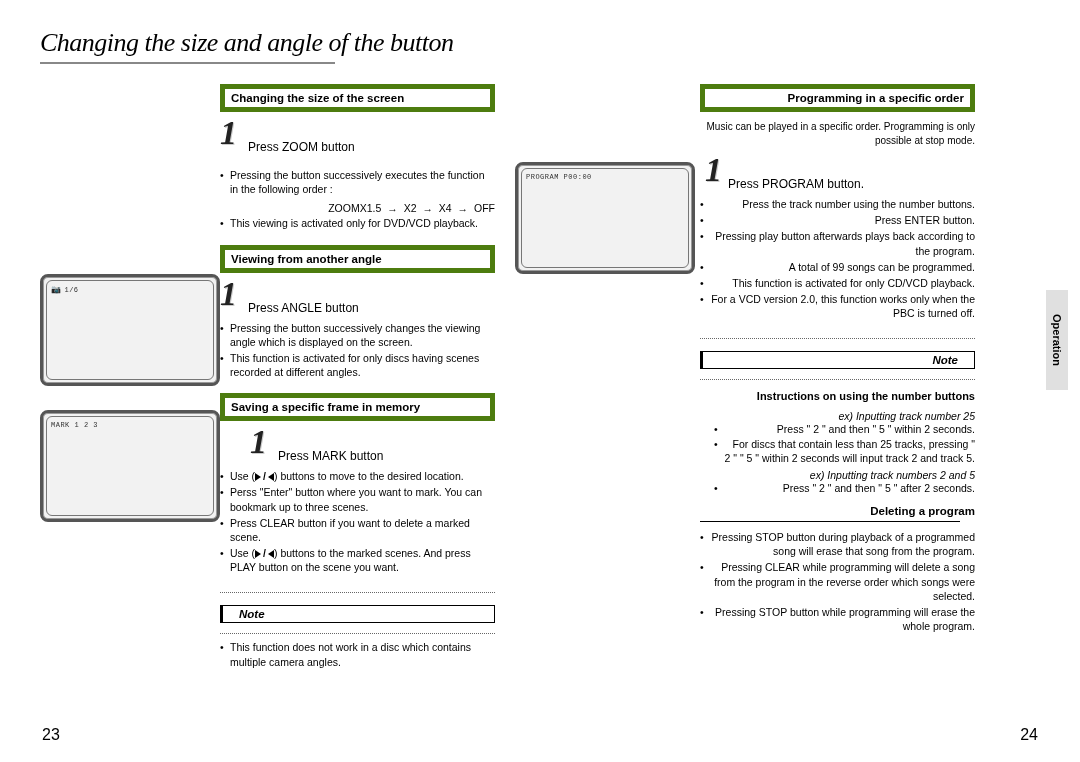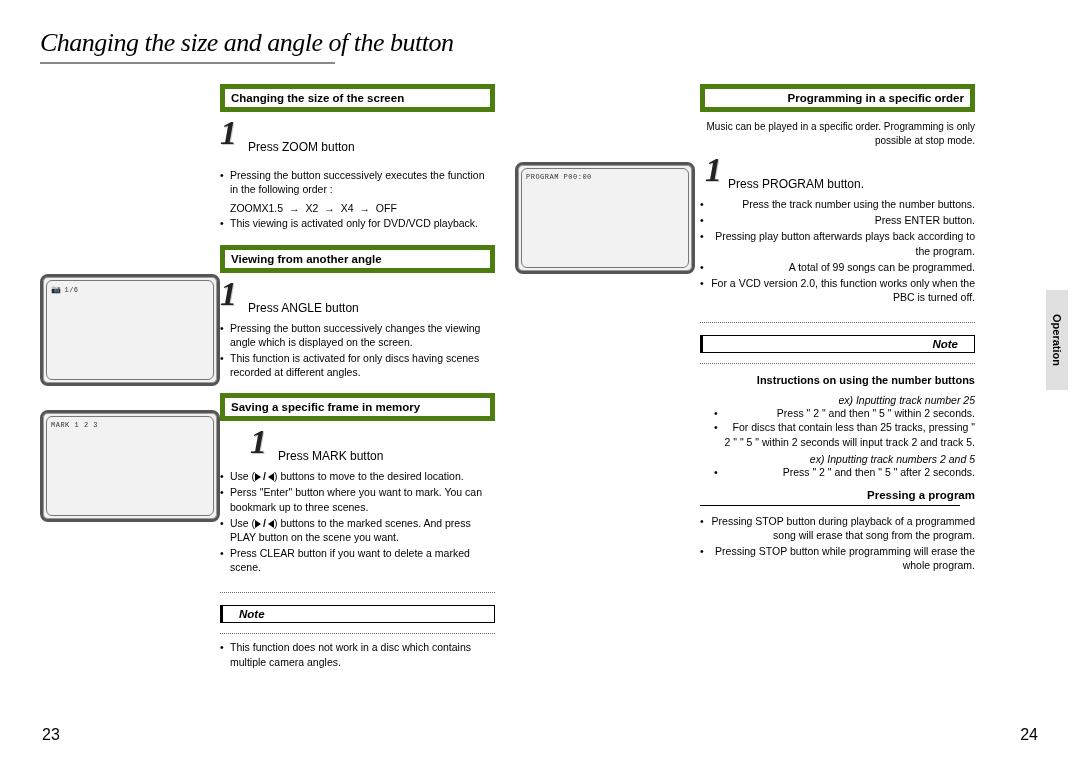--- a/index.html
+++ b/index.html
@@ -84,21 +84,21 @@
     font-size: 10.5px;
     line-height: 1.35;
     margin-bottom: 2px;
   }
   ul.bullets > li::before {
     content: "•";
     position: absolute;
     left: 0;
     top: 0;
   }
-  .zoom-line { font-size: 10.5px; margin: 2px 0 2px 10px; }
+  .zoom-line { font-size: 10.5px; margin: 2px 0 2px 10px; text-align: right; }
   .arrow-sep { display:inline-block; margin: 0 3px; }
 
   .note-box {
     display: inline-block;
     border: 1px solid #000;
     border-left: 3px solid #000;
     padding: 2px 16px;
     margin: 6px 0 6px 0;
   }
   .note-label {
@@ -273,24 +273,24 @@
     </div>
     <div class="step-row" style="padding-left:30px;">
       <div class="step-num">1</div>
       <div class="step-text">Press MARK button</div>
     </div>
     <ul class="bullets">
       <li>
         <span>Use (</span><span class="tri-btn tri-right"></span><span class="slash">/</span><span class="tri-btn tri-left"></span><span>) buttons to move to the desired location.</span>
       </li>
       <li>Perss "Enter" button where you want to mark. You can bookmark up to three scenes.</li>
+      <li>Press CLEAR button if you want to delete a marked scene.</li>
       <li>
         <span>Use (</span><span class="tri-btn tri-right"></span><span class="slash">/</span><span class="tri-btn tri-left"></span><span>) buttons to the marked scenes. And press PLAY button on the scene you want.</span>
       </li>
-      <li>Press CLEAR button if you want to delete a marked scene.</li>
     </ul>
 
     <hr class="dots-rule">
     <div class="note-box">
       <span class="note-label">Note</span>
     </div>
     <hr class="dots-rule">
     <ul class="bullets">
       <li>This function does not work in a disc which contains multiple camera angles.</li>
     </ul>
@@ -311,45 +311,47 @@
     <div style="font-size:10px; line-height:1.35; margin-bottom:10px;">Music can be played in a specific order. Programming is only possible at stop mode.</div>
     <div class="step-row">
       <div class="step-num">1</div>
       <div class="step-text">Press PROGRAM button.</div>
     </div>
     <ul class="bullets">
       <li>Press the track number using the number buttons.</li>
       <li>Press ENTER button.</li>
       <li>Pressing play button afterwards plays back according to the program.</li>
       <li>A total of 99 songs can be programmed.</li>
+      <li>This function is activated for only CD/VCD playback.</li>
       <li>For a VCD version 2.0, this function works only when the PBC is turned off.</li>
     </ul>
 
     <hr class="dots-rule">
     <div class="note-box">
       <span class="note-label">Note</span>
     </div>
     <hr class="dots-rule">
     <div class="sub-heading">Instructions on using the number buttons</div>
     <div class="italic-ex">ex) Inputting track number 25</div>
     <ul class="sub-bullets">
       <li>Press " 2 " and then " 5 " within 2 seconds.</li>
       <li>For discs that contain less than 25 tracks, pressing " 2 " " 5 " within 2 seconds will input track 2 and track 5.</li>
     </ul>
     <div class="italic-ex">ex) Inputting track numbers 2 and 5</div>
     <ul class="sub-bullets" style="margin-bottom:10px;">
       <li>Press " 2 " and then " 5 " after 2 seconds.</li>
     </ul>
 
     <div class="section-heading-box" style="border:none; padding:0;">
-      <span class="section-heading">Pressing a program</span>
+      <span class="section-heading">Deleting a program</span>
       <hr style="border:none;border-top:1px solid #000; margin-top:4px; width:260px;">
     </div>
     <ul class="bullets">
       <li>Pressing STOP button during playback of a programmed song will erase that song from the program.</li>
+      <li>Pressing CLEAR while programming will delete a song from the program in the reverse order which songs were selected.</li>
       <li>Pressing STOP button while programming will erase the whole program.</li>
     </ul>
   </div>
 
 </div>
 
 <div class="side-tab">
   <span>Operation</span>
 </div>
 

